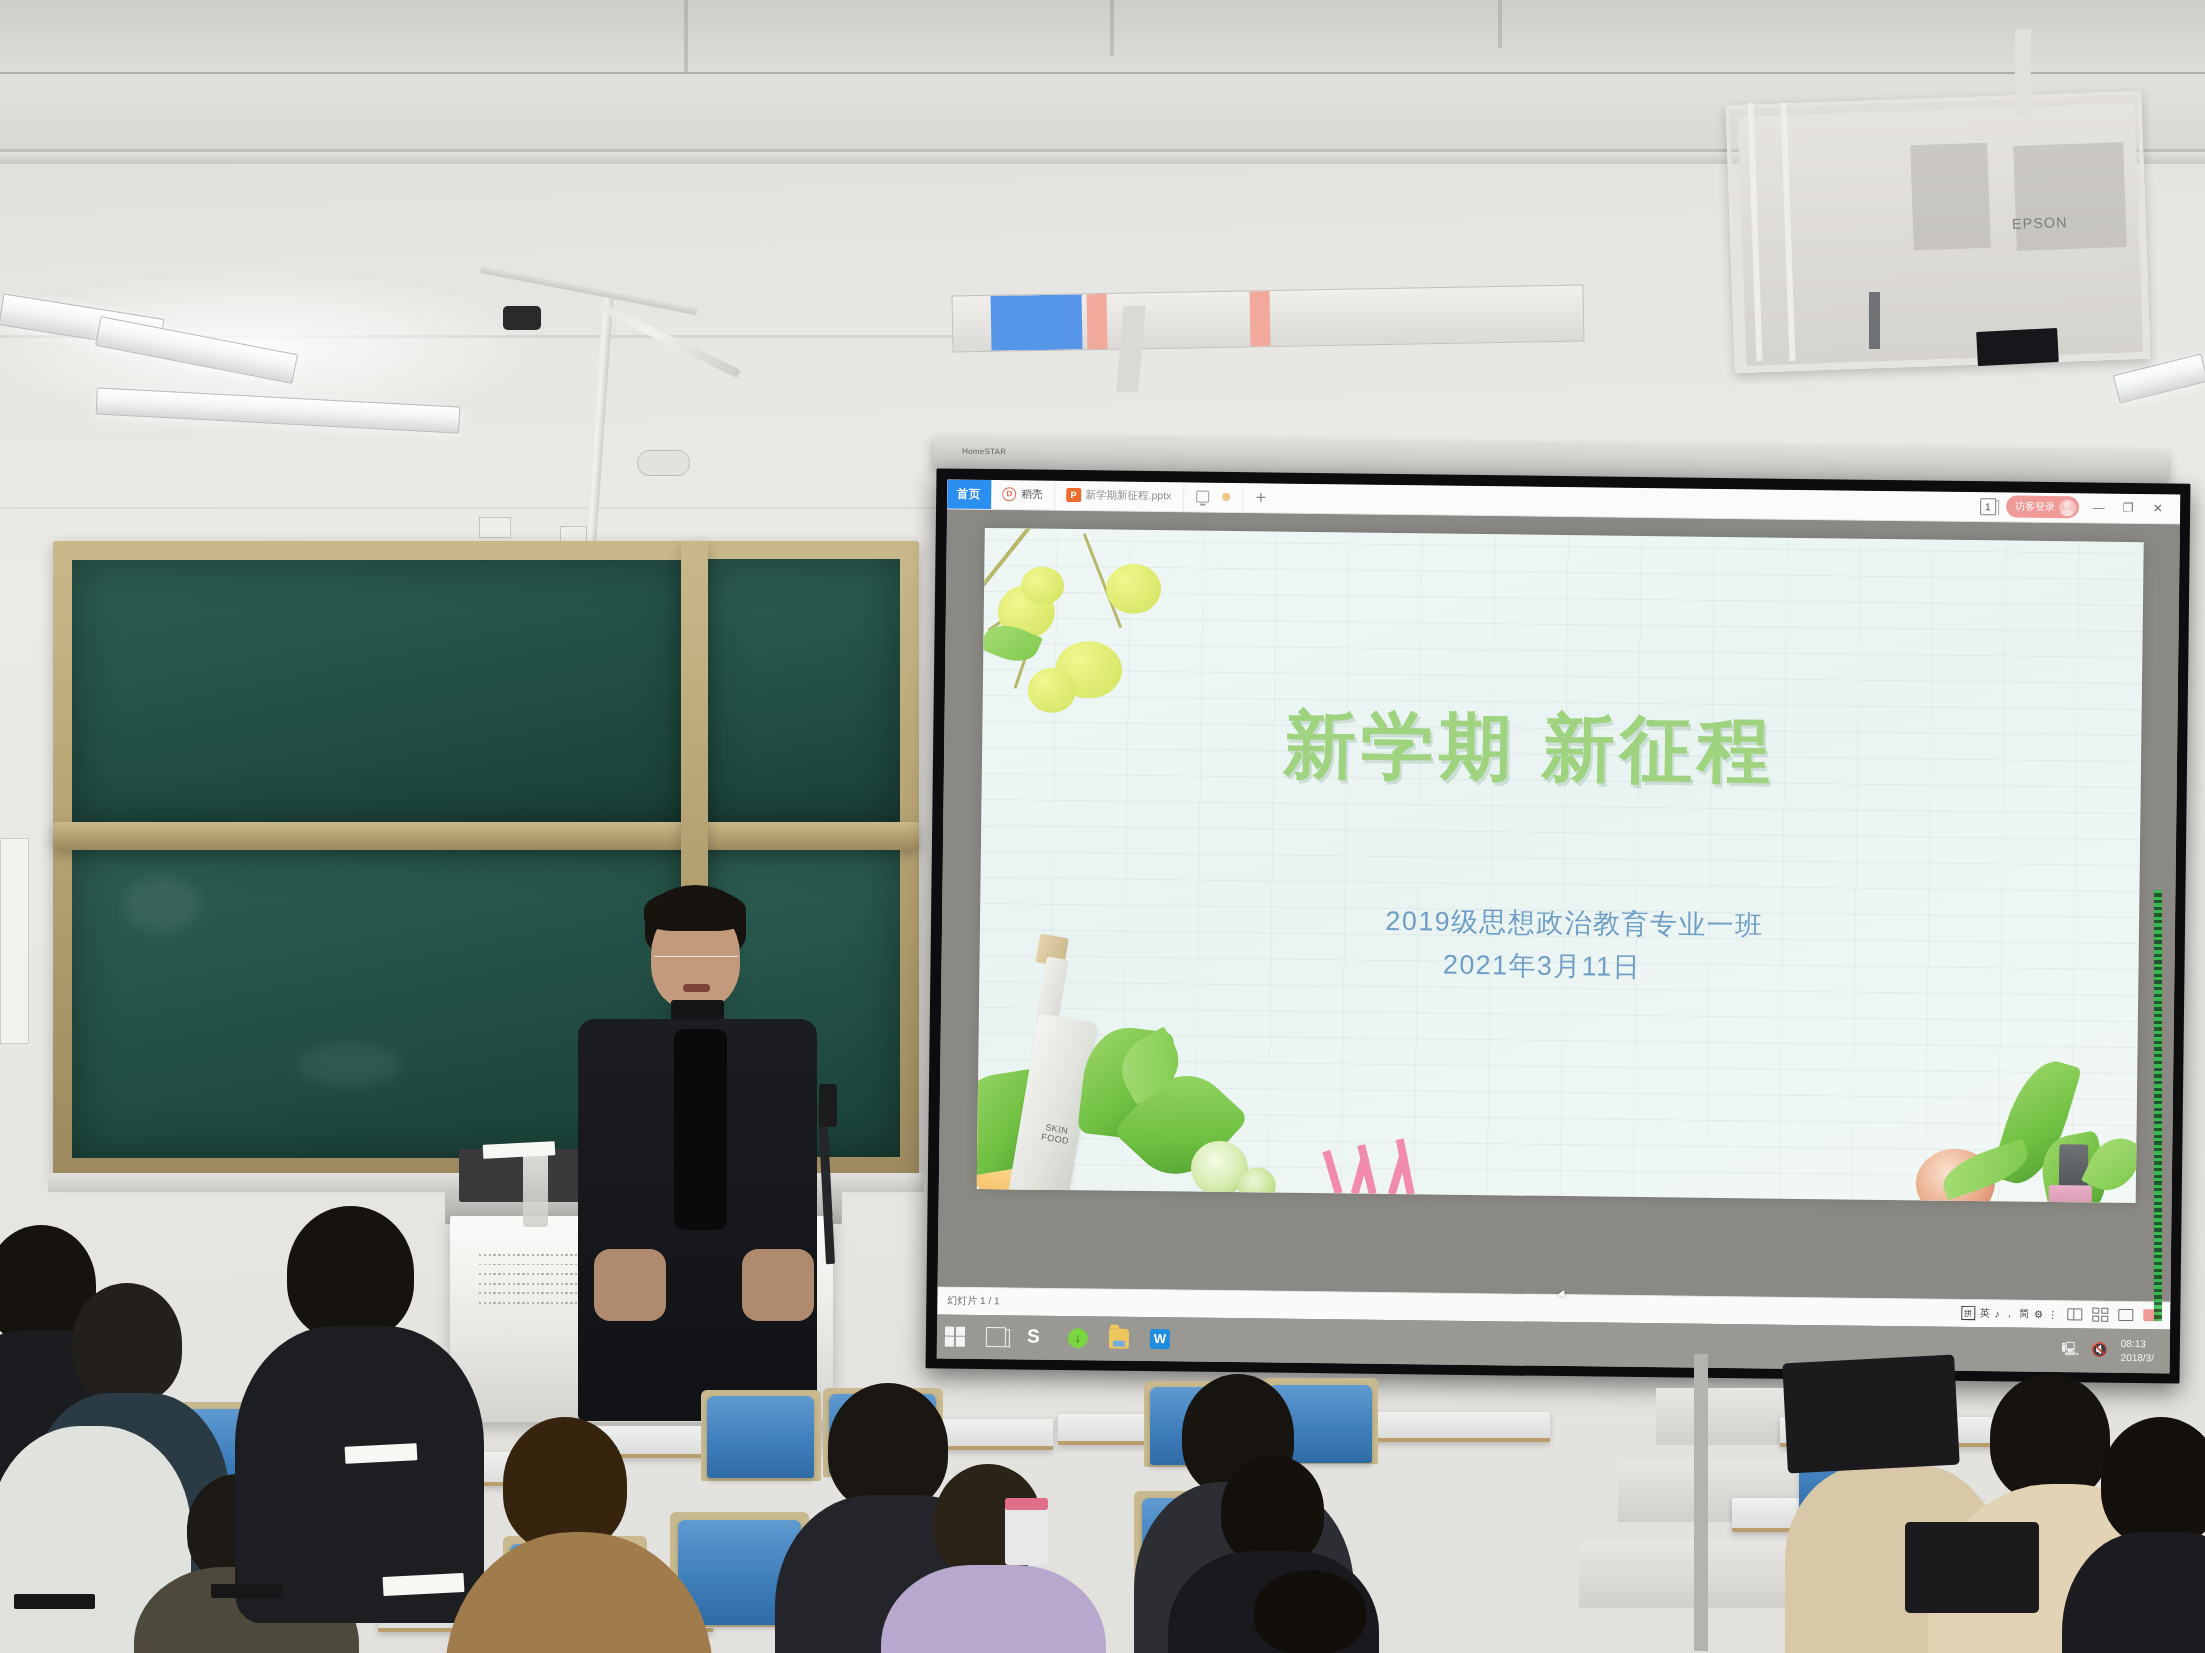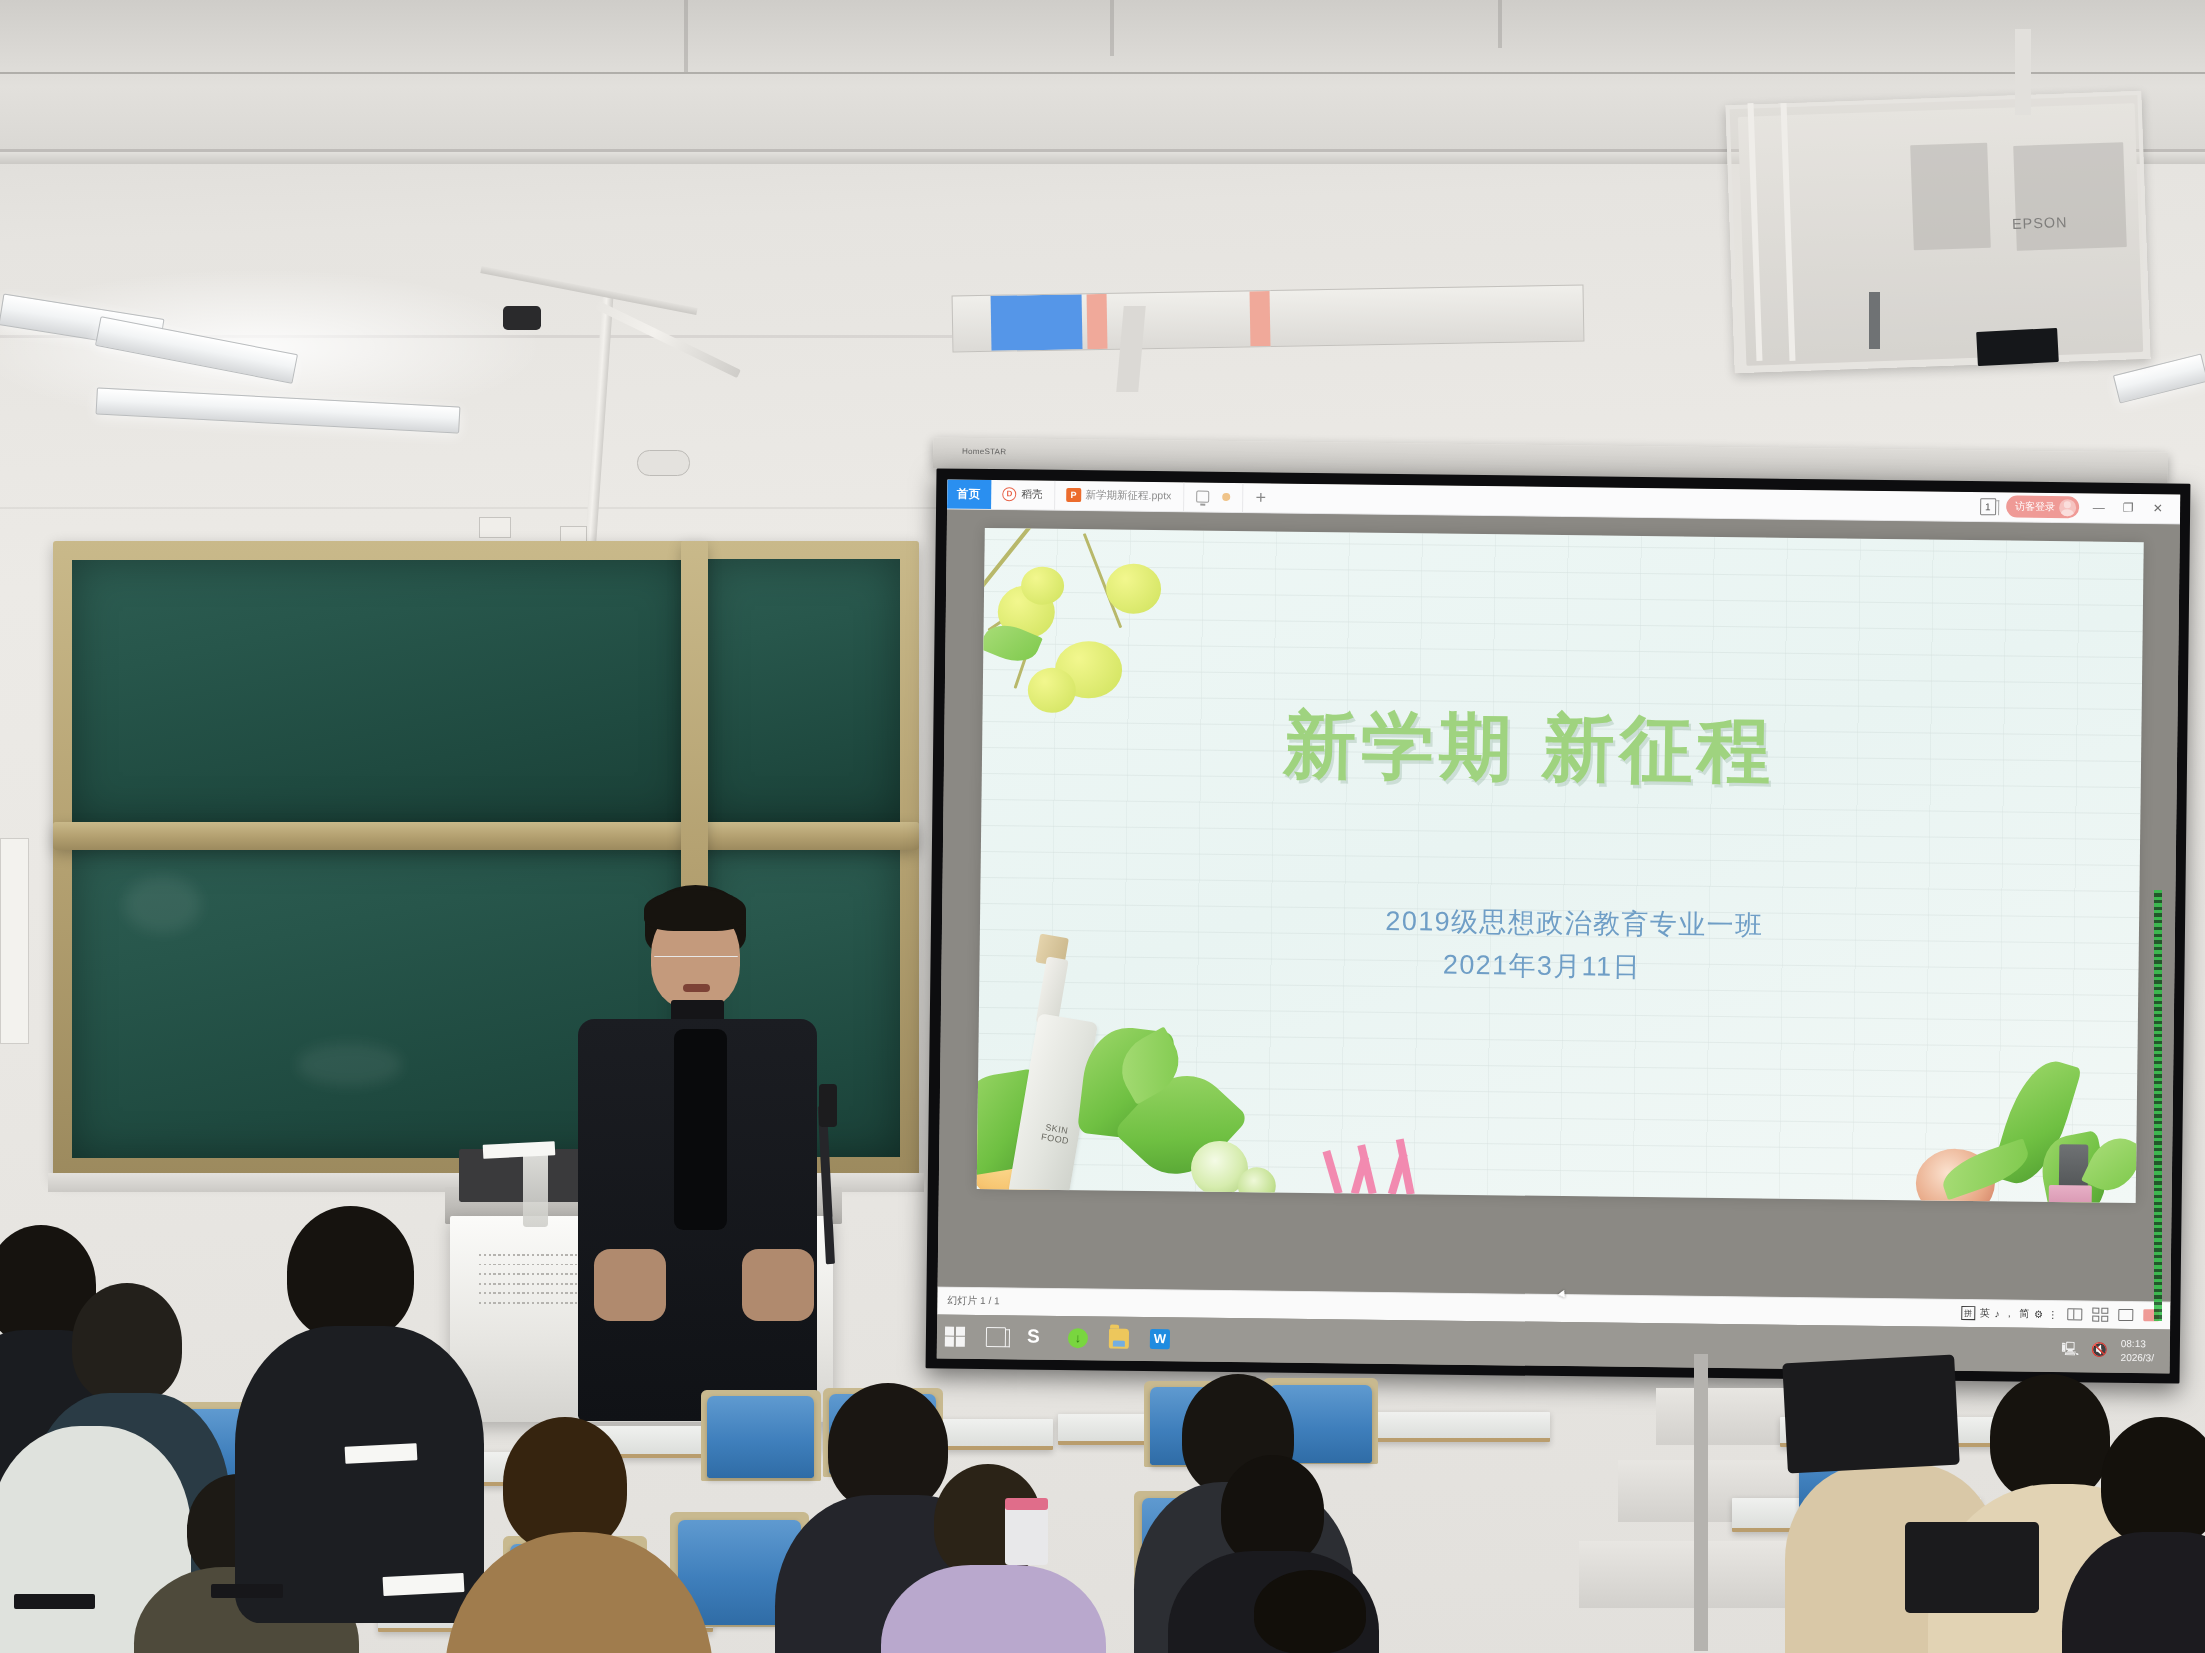--- a/index.html
+++ b/index.html
@@ -397,21 +397,21 @@
           <span class="tb-ico taskview"></span>
           <span class="tb-ico sogou">S</span>
           <span class="tb-ico dl-ico">↓</span>
           <span class="tb-ico folder"></span>
           <span class="tb-ico wps-ico">W</span>
           <span id="tb-right">
             <span class="tray-ico">🖳</span>
             <span class="tray-ico">🔇</span>
             <span id="clock">
               <span>08:13</span><br>
-              <span>2026/3/</span>
+              <span>2018/3/</span>
             </span>
           </span>
         </div>
 
       </div>
 
       <div id="cursor" style="left:622px;top:804px;"></div>
 
     </div>
   </div>

